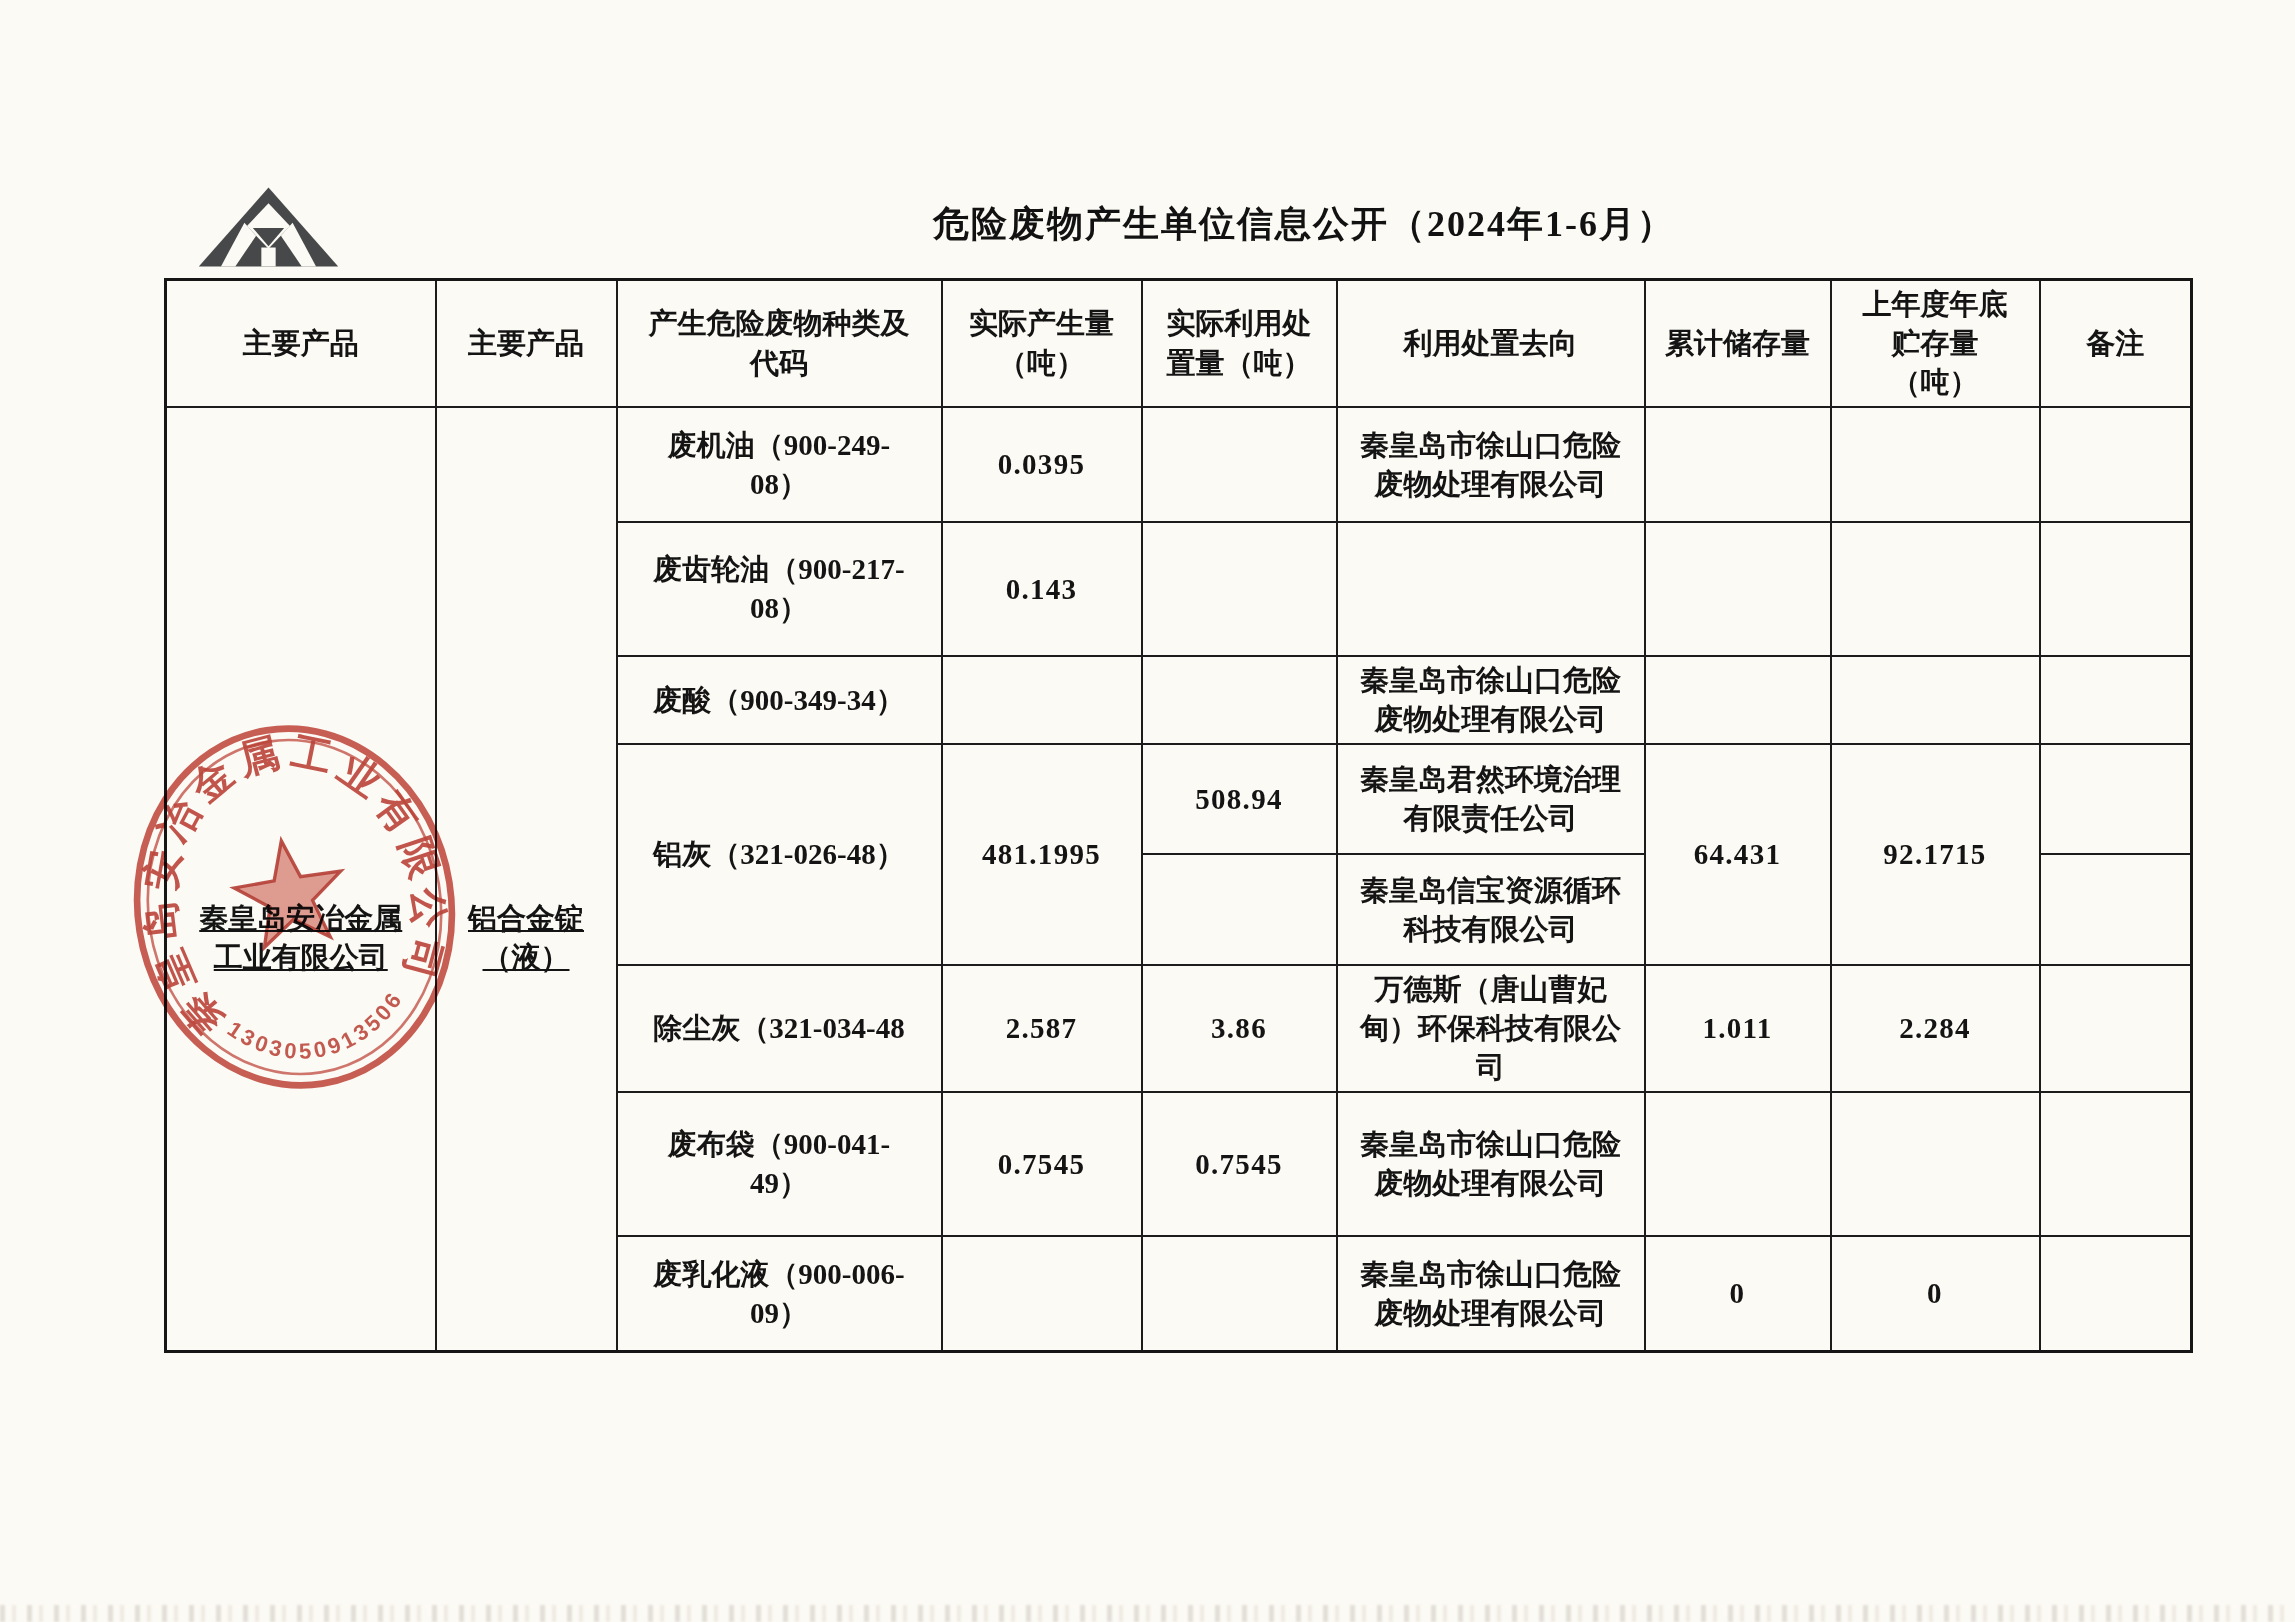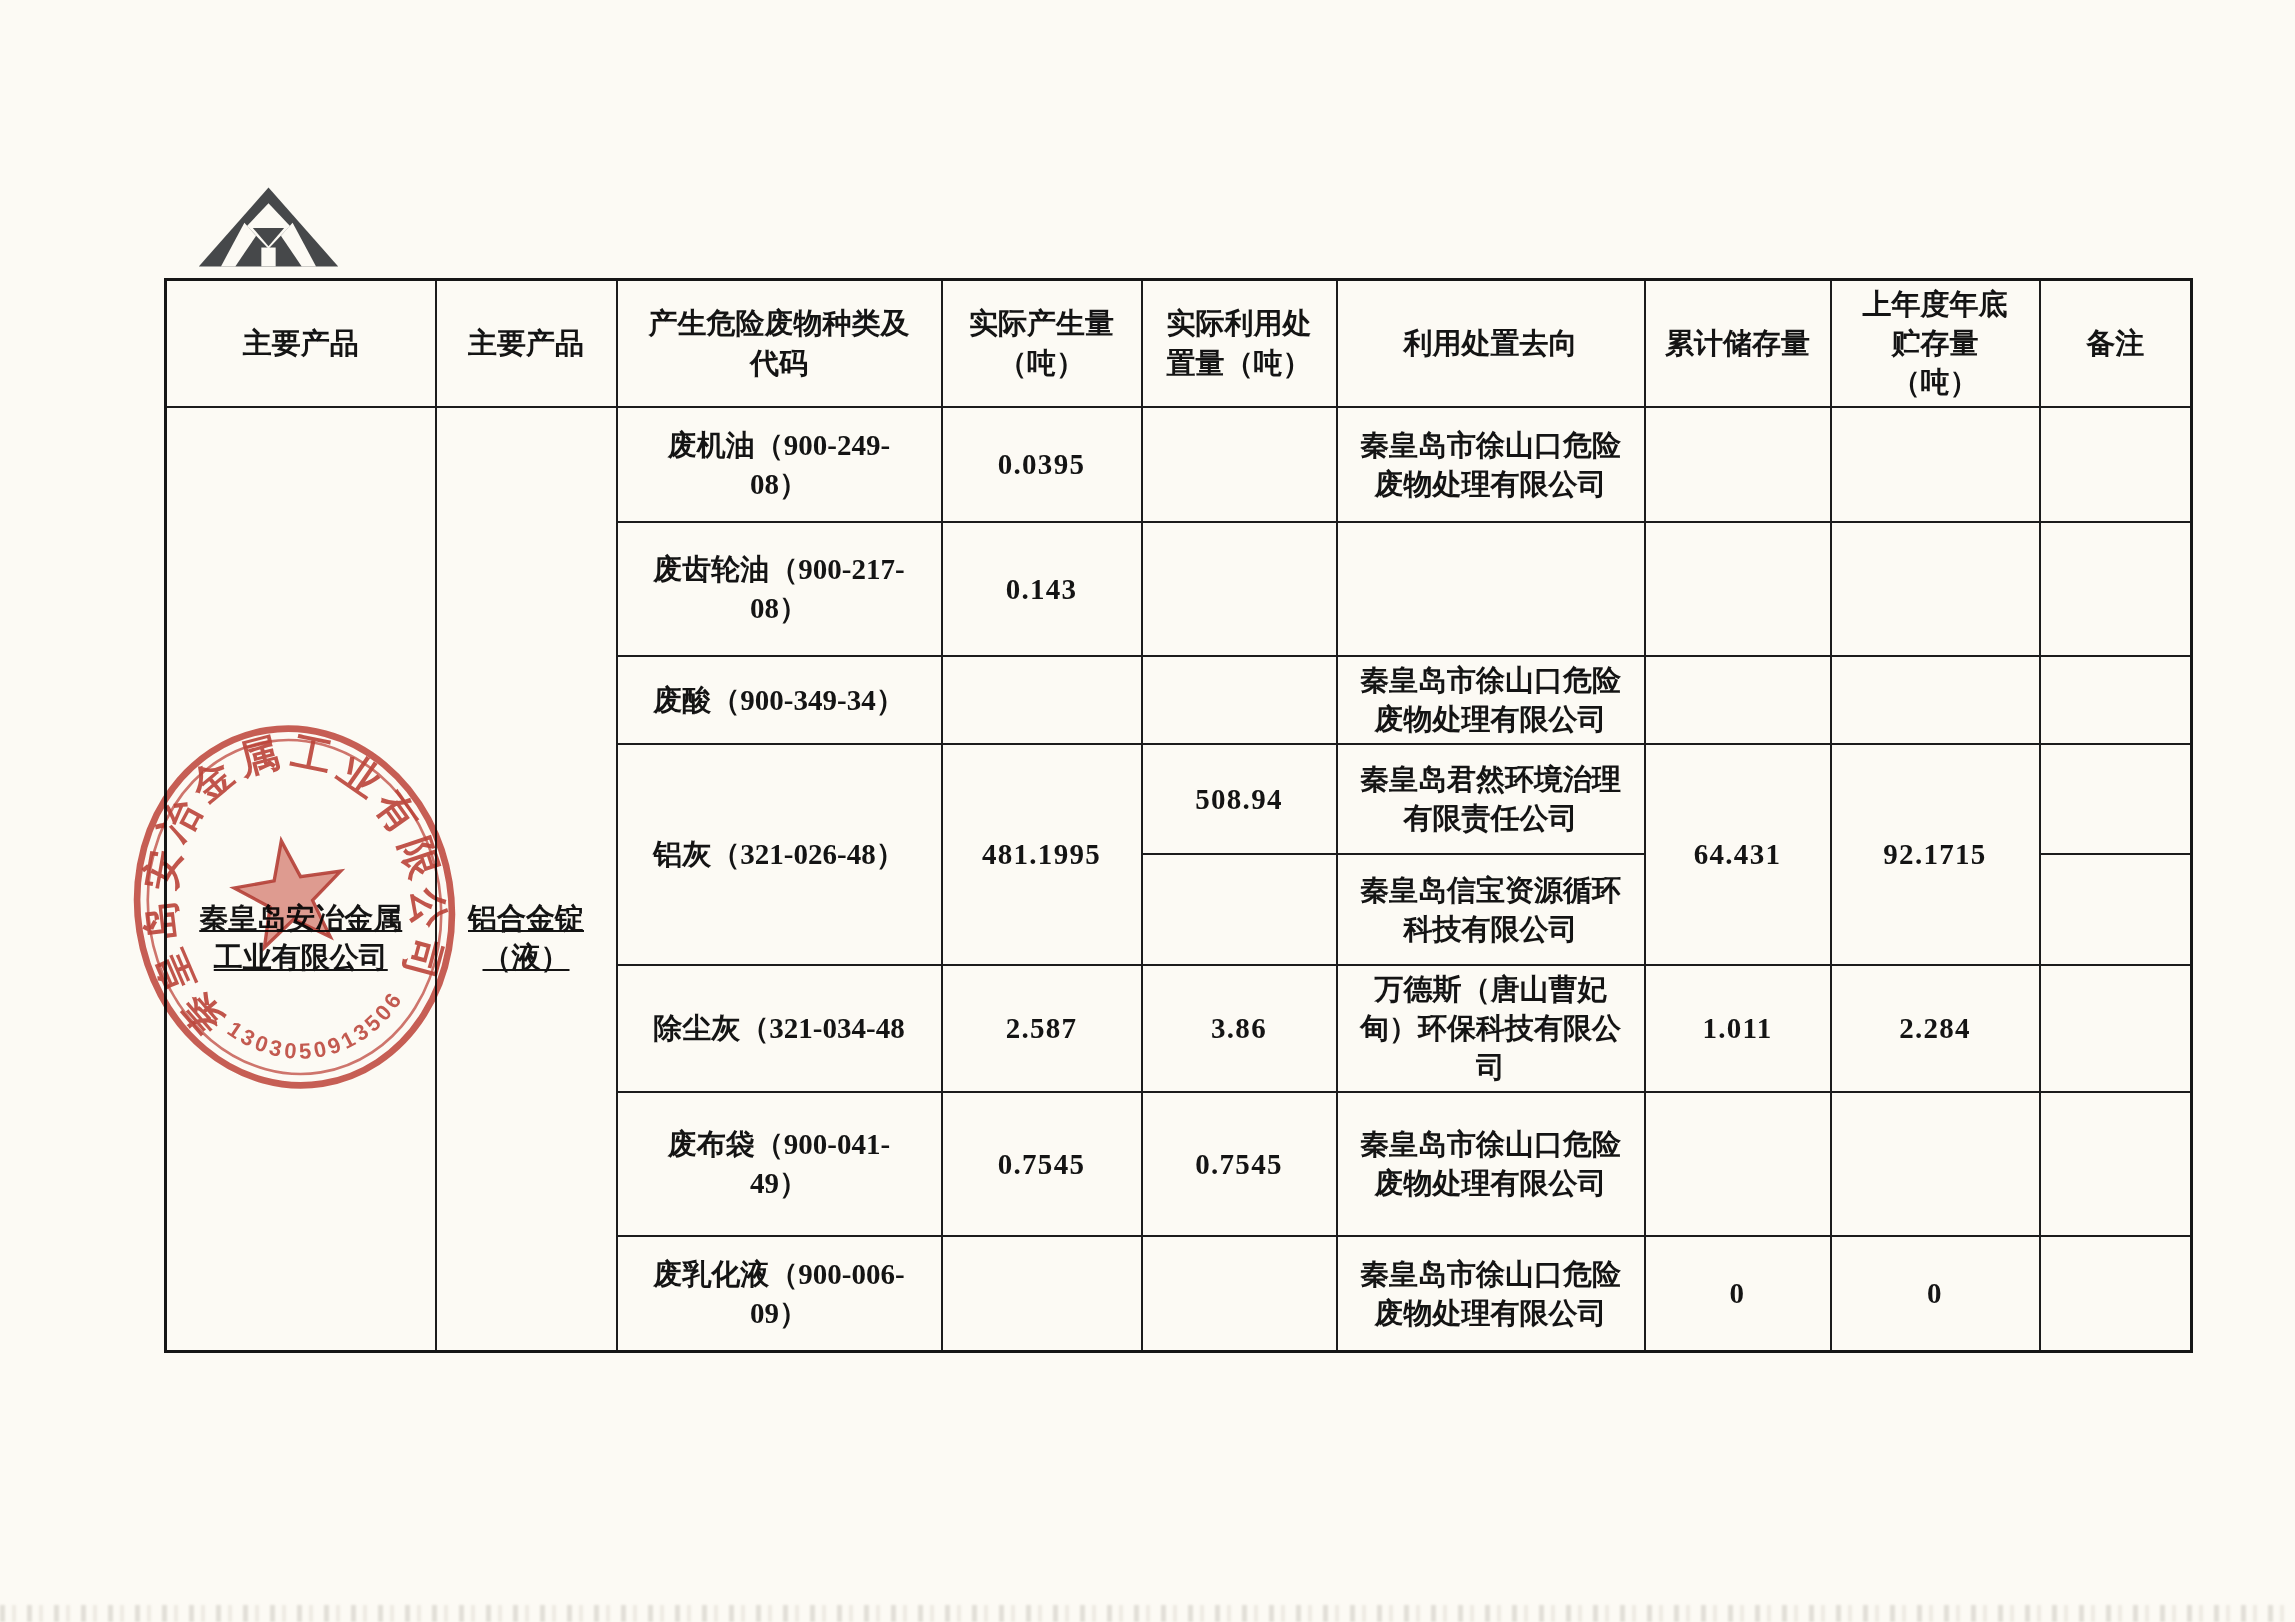--- a/index.html
+++ b/index.html
@@ -63,20 +63,21 @@
 
   <svg class="logo" viewBox="0 0 222 129">
     <polygon points="111,4 218,125 4,125" fill="#46484a"></polygon>
     <polygon points="111,28 144,63 111,98 78,63" fill="#fcfaf4"></polygon>
     <polygon points="74,58 92,78 60,125 38,125" fill="#fcfaf4"></polygon>
     <polygon points="148,58 130,78 162,125 184,125" fill="#fcfaf4"></polygon>
     <polygon points="100,96 122,96 122,125 100,125" fill="#fcfaf4"></polygon>
     <polygon points="87,66 135,66 111,94" fill="#46484a"></polygon>
   </svg>
 
+  <div class="doc-title">危险废物产生单位信息公开（2024年1-6月）</div>
 
   <table class="main">
     <colgroup>
       <col style="width:270px">
         <col style="width:181px">
         <col style="width:325px">
       <col style="width:200px">
         <col style="width:195px">
         <col style="width:308px">
       <col style="width:186px">

